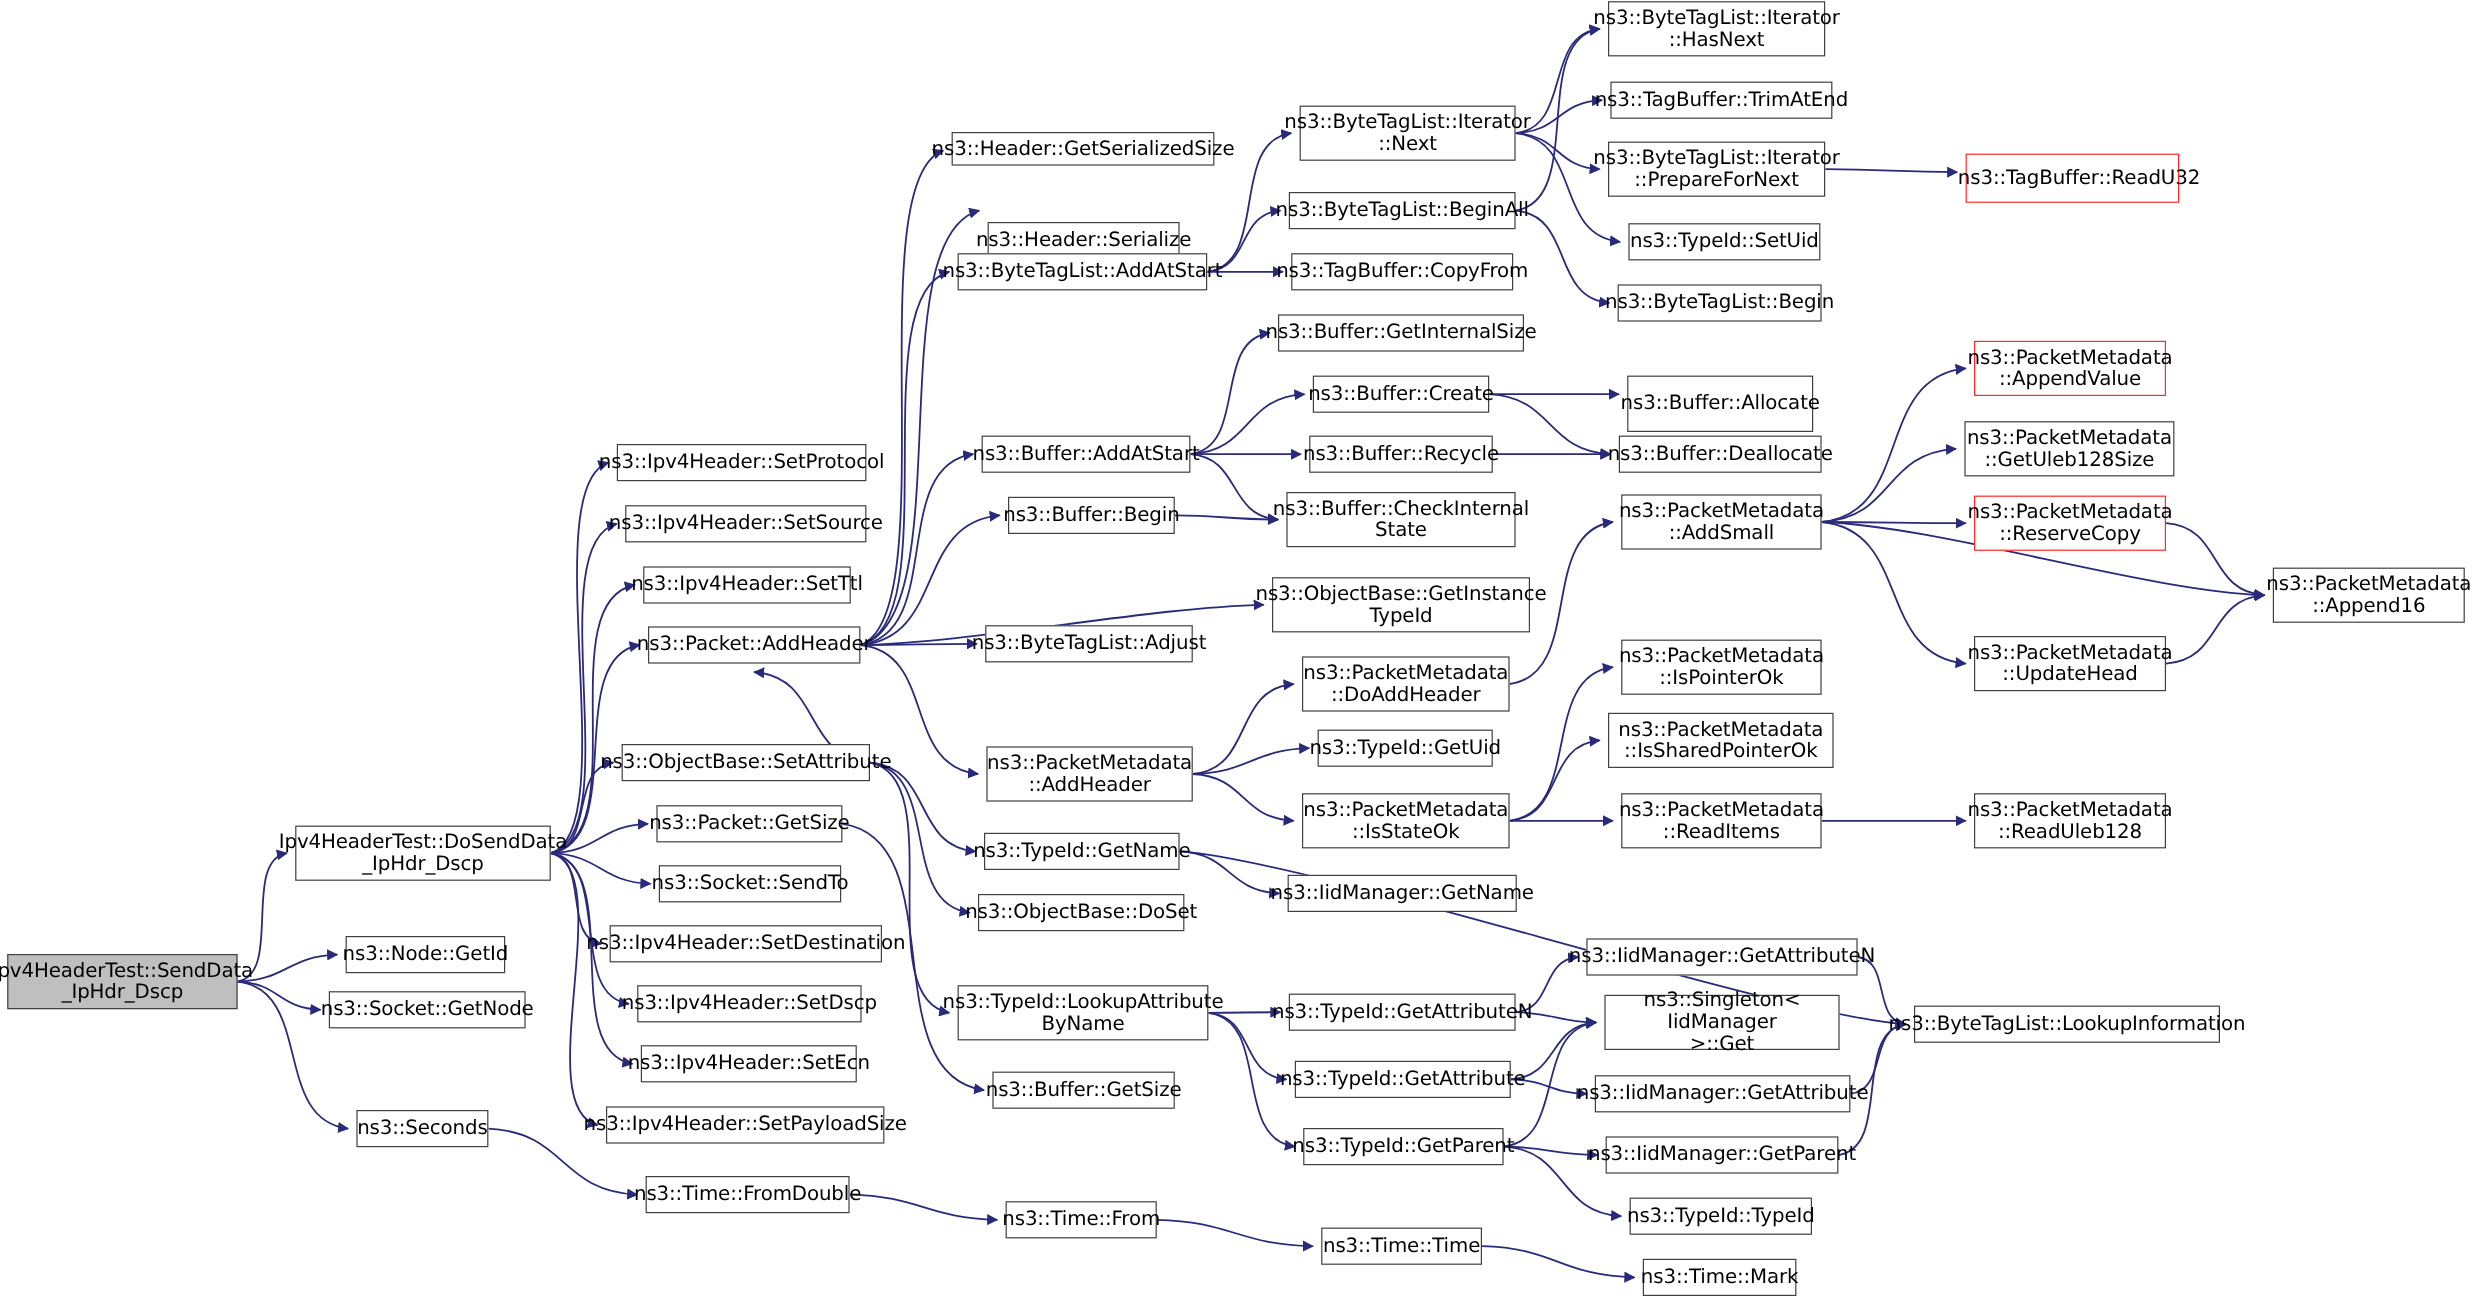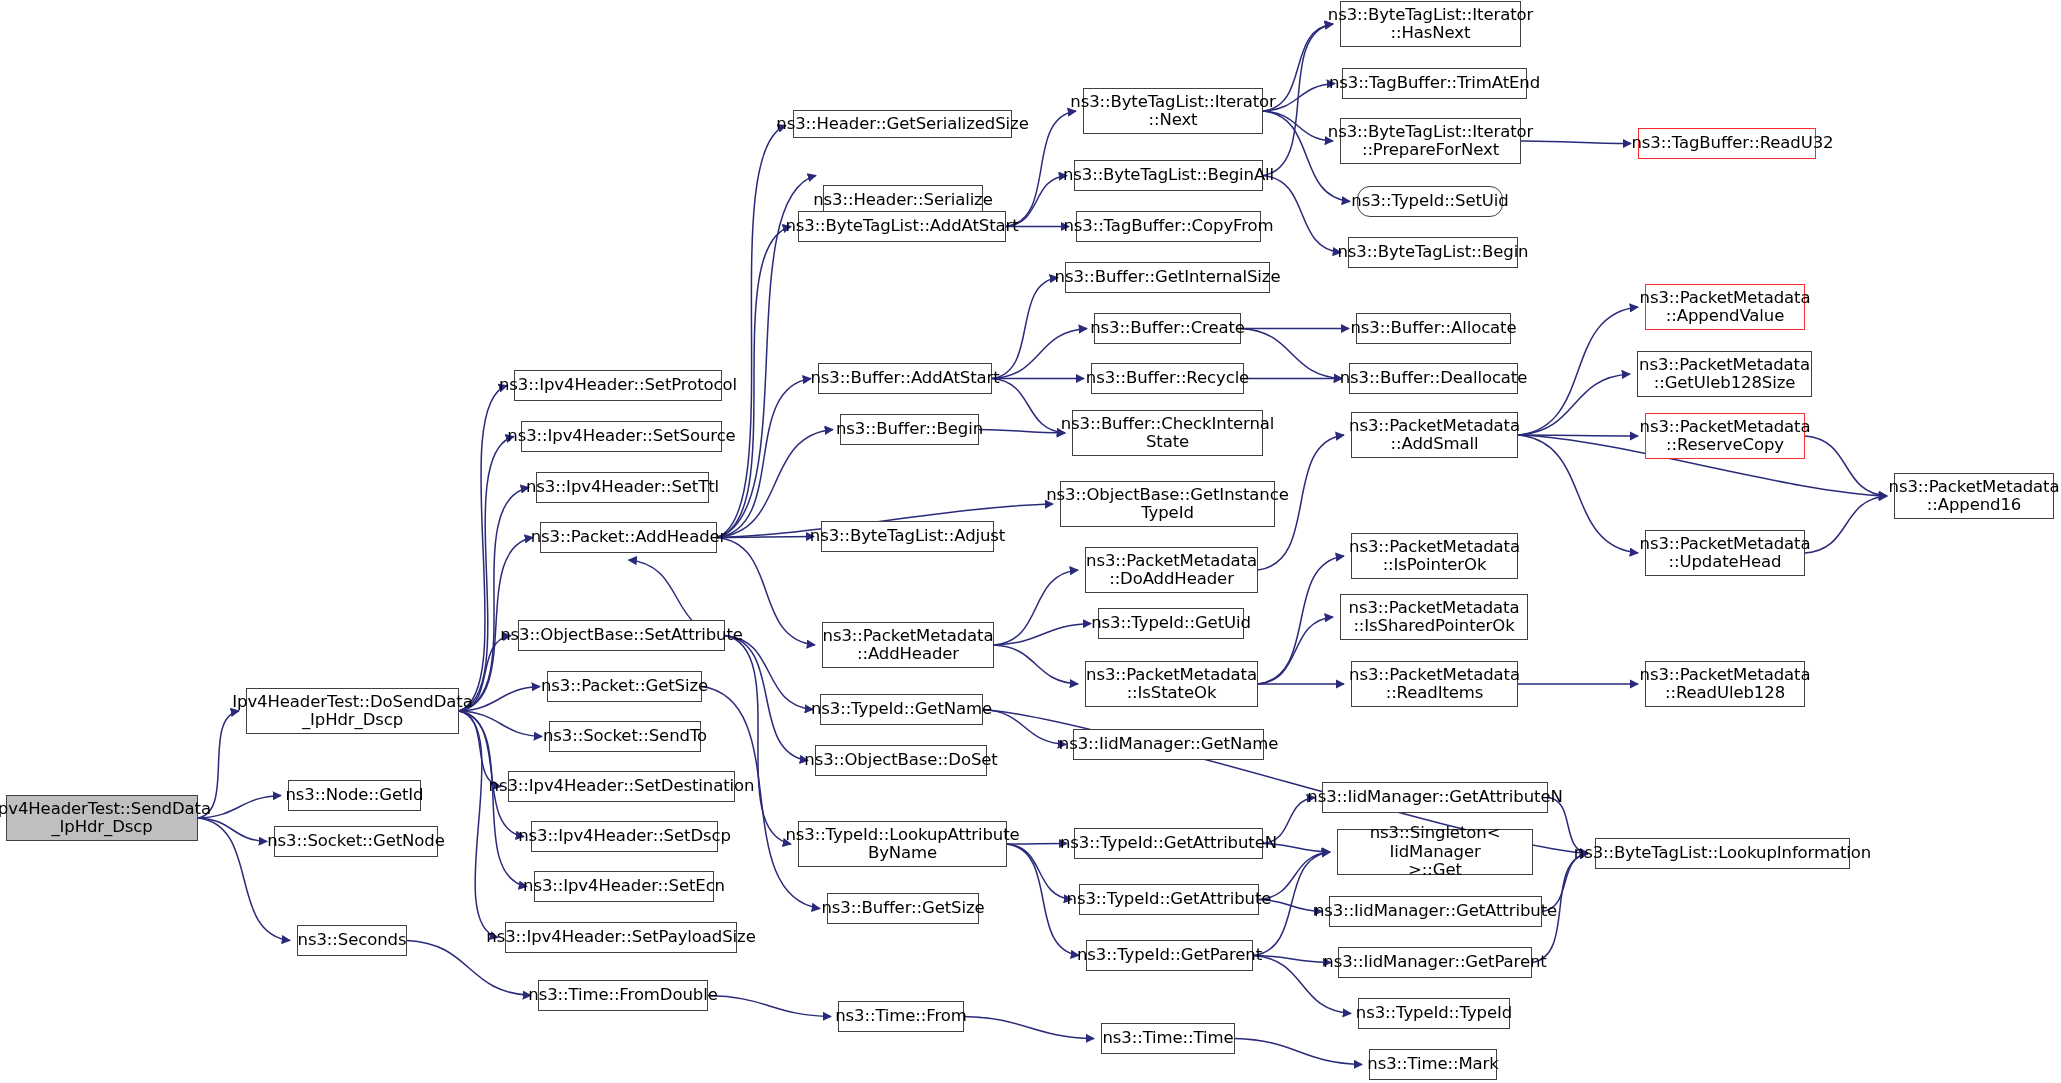--- a/index.html
+++ b/index.html
@@ -189,39 +189,39 @@
       <div class="node" style="left: 1073px; top: 729px; width: 191px; height: 31px;">ns3::IidManager::GetName</div>
       <div class="node" style="left: 1074px; top: 828px; width: 189px; height: 31px;">ns3::TypeId::GetAttributeN</div>
       <div class="node" style="left: 1079px; top: 884px; width: 180px; height: 31px;">ns3::TypeId::GetAttribute</div>
       <div class="node" style="left: 1086px; top: 940px; width: 167px; height: 31px;">ns3::TypeId::GetParent</div>
       <div class="node" style="left: 1101px; top: 1023px; width: 134px; height: 31px;">ns3::Time::Time</div>
       <div class="node" style="left: 1340px; top: 1px; width: 181px; height: 46px;">ns3::ByteTagList::Iterator
 ::HasNext</div>
       <div class="node" style="left: 1342px; top: 68px; width: 185px; height: 31px;">ns3::TagBuffer::TrimAtEnd</div>
       <div class="node" style="left: 1340px; top: 118px; width: 181px; height: 46px;">ns3::ByteTagList::Iterator
 ::PrepareForNext</div>
-      <div class="node" style="left: 1357px; top: 186px; width: 146px; height: 31px; border-radius: 13px;">ns3::TypeId::SetUid</div>
+      <div class="node" style="left: 1357px; top: 186px; width: 160px; height: 31px;">ns3::TypeId::SetUid</div>
       <div class="node" style="left: 1348px; top: 237px; width: 170px; height: 31px;">ns3::ByteTagList::Begin</div>
-      <div class="node" style="left: 1356px; top: 313px; width: 155px; height: 31px;">ns3::Buffer::Allocate</div>
+      <div class="node" style="left: 1356px; top: 313px; width: 155px; height: 47px;">ns3::Buffer::Allocate</div>
       <div class="node" style="left: 1349px; top: 363px; width: 169px; height: 31px;">ns3::Buffer::Deallocate</div>
       <div class="node" style="left: 1351px; top: 412px; width: 167px; height: 46px;">ns3::PacketMetadata
 ::AddSmall</div>
       <div class="node" style="left: 1351px; top: 533px; width: 167px; height: 46px;">ns3::PacketMetadata
 ::IsPointerOk</div>
       <div class="node" style="left: 1340px; top: 594px; width: 188px; height: 46px;">ns3::PacketMetadata
 ::IsSharedPointerOk</div>
       <div class="node" style="left: 1351px; top: 661px; width: 167px; height: 46px;">ns3::PacketMetadata
 ::ReadItems</div>
       <div class="node" style="left: 1322px; top: 782px; width: 226px; height: 31px;">ns3::IidManager::GetAttributeN</div>
       <div class="node" style="left: 1337px; top: 829px; width: 196px; height: 46px;">ns3::Singleton&lt; IidManager
 &gt;::Get</div>
       <div class="node" style="left: 1329px; top: 896px; width: 213px; height: 31px;">ns3::IidManager::GetAttribute</div>
       <div class="node" style="left: 1338px; top: 947px; width: 194px; height: 31px;">ns3::IidManager::GetParent</div>
       <div class="node" style="left: 1358px; top: 998px; width: 152px; height: 31px;">ns3::TypeId::TypeId</div>
-      <div class="node red" style="left: 1638px; top: 128px; width: 178px; height: 31px; padding-left: 16px;">ns3::TagBuffer::ReadU32</div>
+      <div class="node red" style="left: 1638px; top: 128px; width: 178px; height: 41px; padding-left: 16px;">ns3::TagBuffer::ReadU32</div>
       <div class="node red" style="left: 1645px; top: 284px; width: 160px; height: 46px;">ns3::PacketMetadata
 ::AppendValue</div>
       <div class="node" style="left: 1637px; top: 351px; width: 175px; height: 46px;">ns3::PacketMetadata
 ::GetUleb128Size</div>
       <div class="node red" style="left: 1645px; top: 413px; width: 160px; height: 46px;">ns3::PacketMetadata
 ::ReserveCopy</div>
       <div class="node" style="left: 1645px; top: 530px; width: 160px; height: 46px;">ns3::PacketMetadata
 ::UpdateHead</div>
       <div class="node" style="left: 1645px; top: 661px; width: 160px; height: 46px;">ns3::PacketMetadata
 ::ReadUleb128</div>

